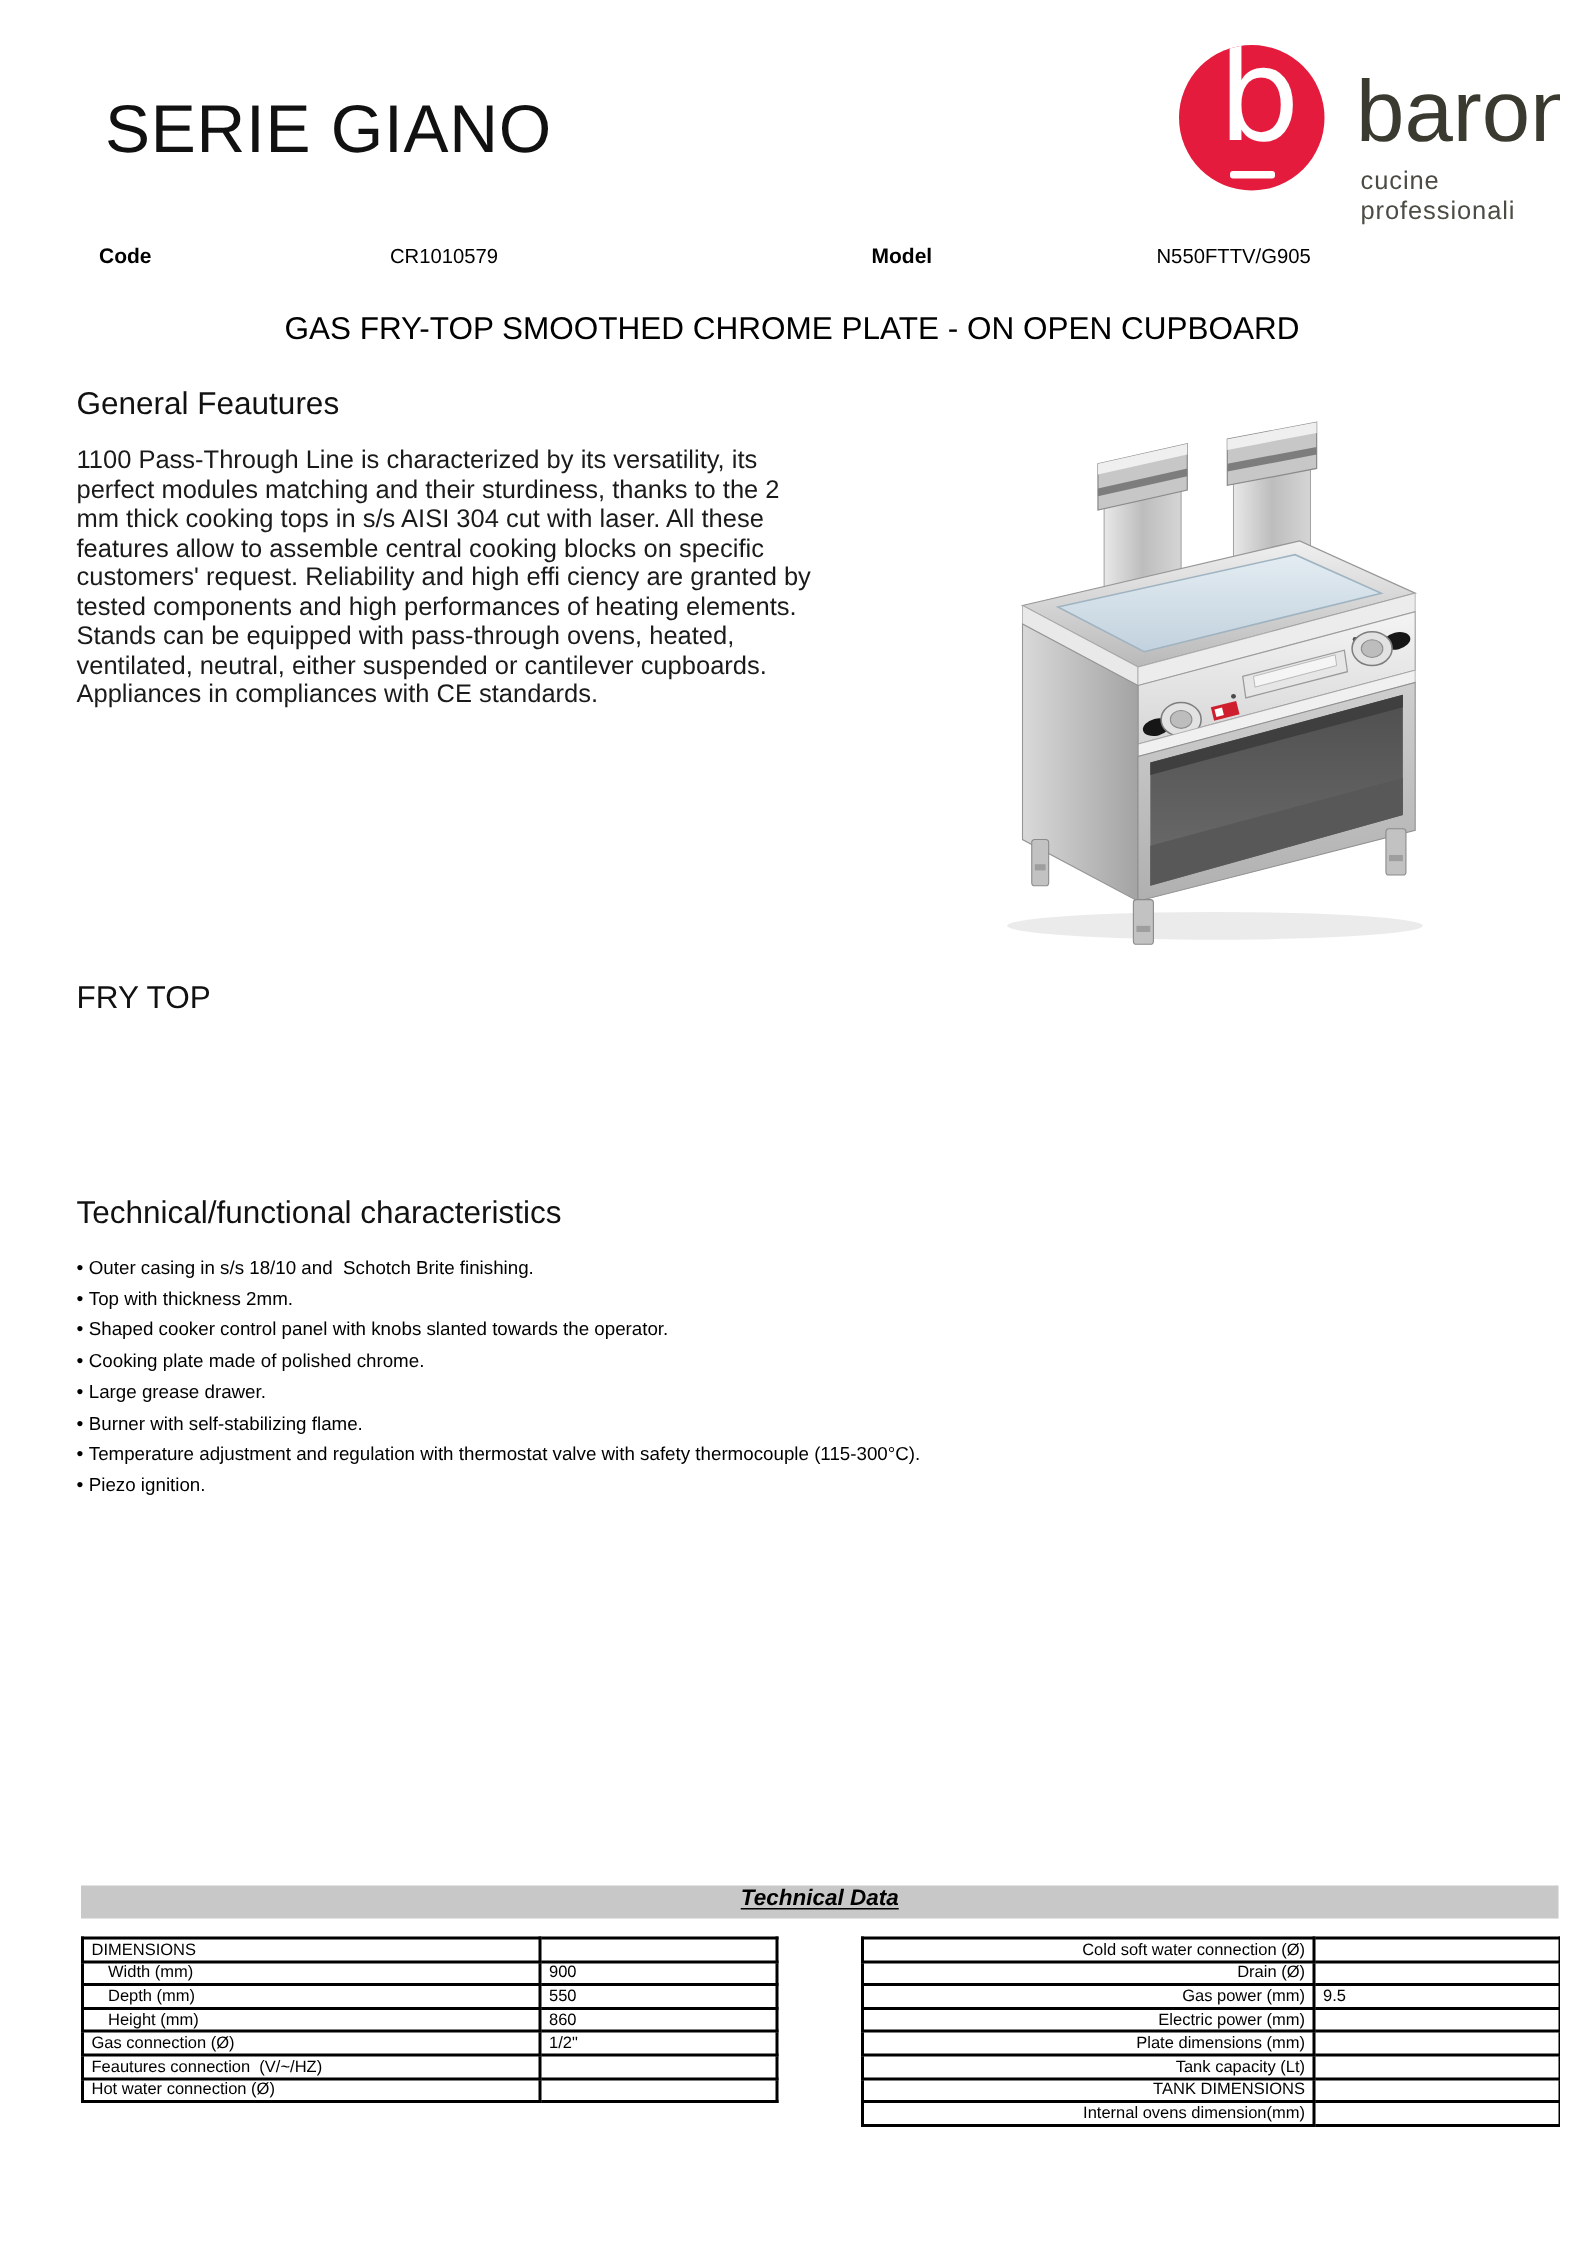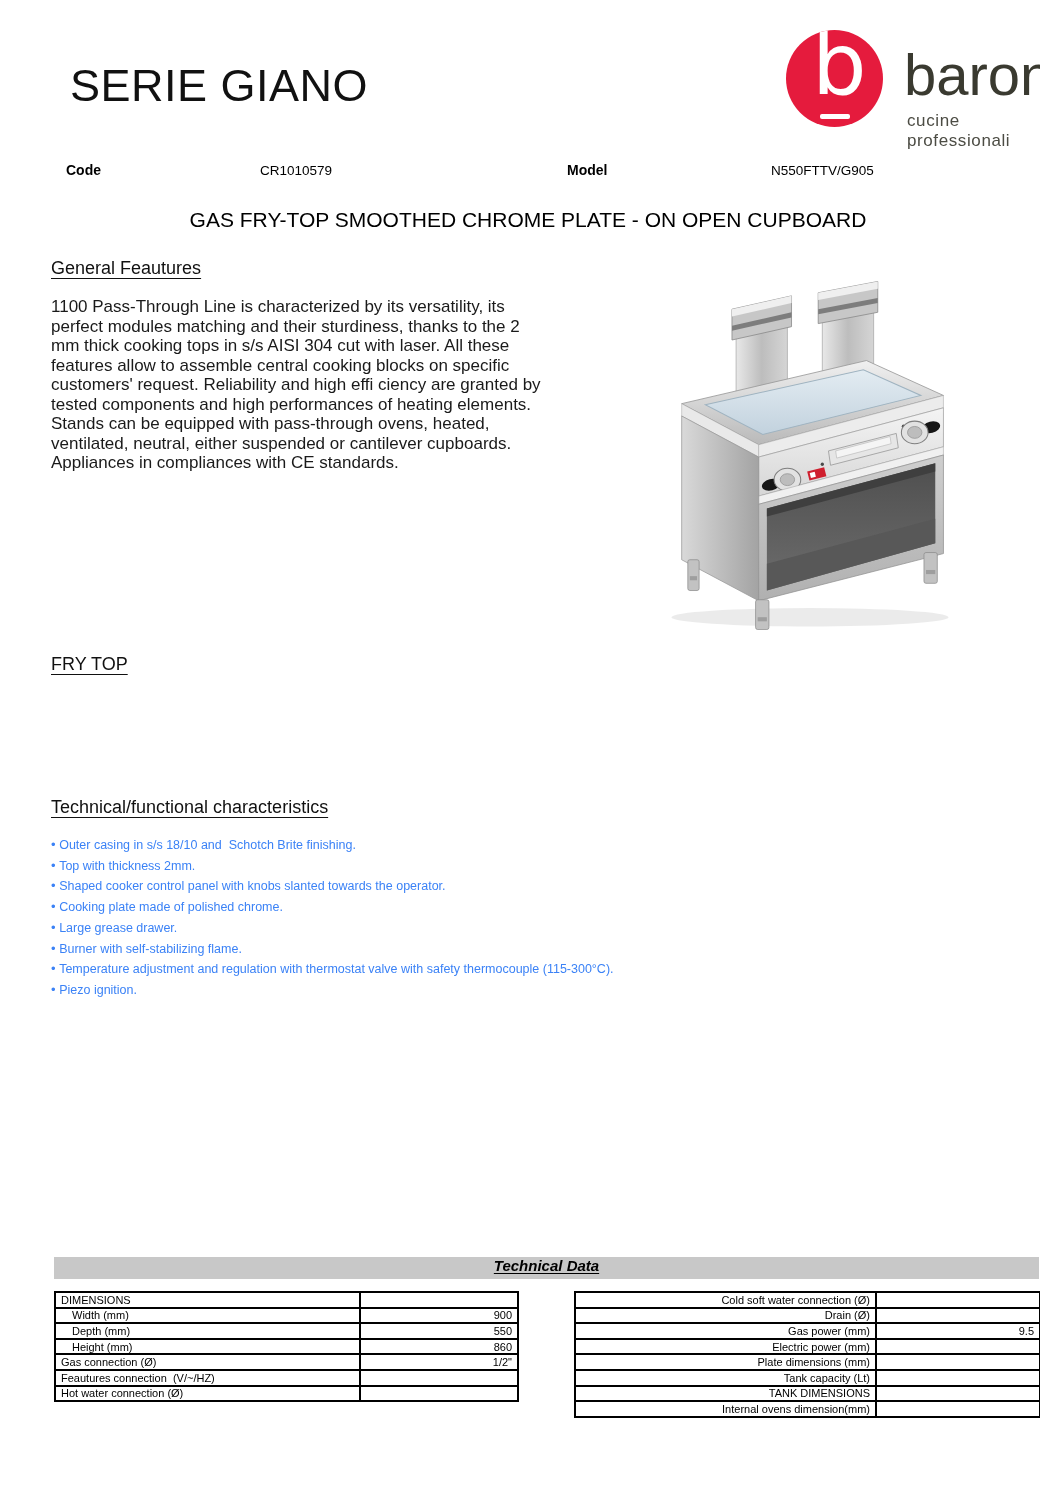--- a/index.html
+++ b/index.html
@@ -35,46 +35,46 @@
   .logo-tagline {
     position:absolute; left:121px; top:83px;
     font-size:17px; color:#4c4c44; letter-spacing:0.6px;
   }
 
   
   .meta-label { position:absolute; font-size:14px; font-weight:700; top:162px; }
   .meta-value { position:absolute; font-size:13.5px; top:163px; }
   .code-label  { left:50px; }
   .code-value  { left:244px; }
-  .model-label { left:551px; }
+  .model-label { left:565px; }
   .model-value { left:755px; }
 
   .product-heading {
     position:absolute; left:0; top:208px; width:100%;
     text-align:center; font-size:21px; font-weight:400;
     text-underline-offset:3px;
   }
 
   
   .section-heading {
-    position:absolute; font-size:18px; font-weight:400;
-    text-decoration:underline; text-underline-offset:4px; color:#111;
+    position:absolute; font-size:21px; font-weight:400;
+    text-underline-offset:4px; color:#111;
   }
   .gf-heading   { left:35px; top:258px; }
   .ft-heading   { left:35px; top:654px; }
   .tc-heading   { left:35px; top:797px; }
 
   .gf-body {
     position:absolute; left:35px; top:297px; width:492px;
     font-size:17px; line-height:19.5px; color:#1a1a1a; white-space:pre-wrap;
   }
 
   .tc-list { position:absolute; left:35px; top:835px; width:620px; list-style:none; }
   .tc-list li {
-    font-size:12.5px; line-height:19.7px; color:#3b82f6; white-space:pre-wrap;
+    font-size:12.5px; line-height:19.7px; color:#000000; white-space:pre-wrap;
   }
   .tc-list li::before { content:"\2022  "; font-size:13px; }
 
   
   .product-image { position:absolute; left:640px; top:280px; width:308px; height:350px; }
 
   
   .td-bar {
     position:absolute; left:38px; top:1257px; width:985px; height:22px;
     background:#c8c8c8; display:flex; justify-content:center;
@@ -86,21 +86,21 @@
 
   table.tdt { position:absolute; top:1291px; border-collapse:collapse; table-layout:fixed; }
   .tdt-left  { left:38px;  width:465px; }
   .tdt-right { left:558px; width:467px; }
   table.tdt td {
     border:2px solid #000; font-size:11px; height:15.6px;
     padding:0 5px; white-space:pre-wrap; overflow:hidden;
   }
   .tdt-left  td.lbl { width:305px; }
   .tdt-right td.lbl { width:301px;text-align:right; }
-  table.tdt td.val { text-align:right; }
+  table.tdt td.val { text-align:left; }
   table.tdt tr.indent td.lbl { padding-left:16px; }
 </style>
 </head>
 <body>
 
 <div class="page">
 
   <div class="title">SERIE GIANO</div>
 
   <div class="logo">

